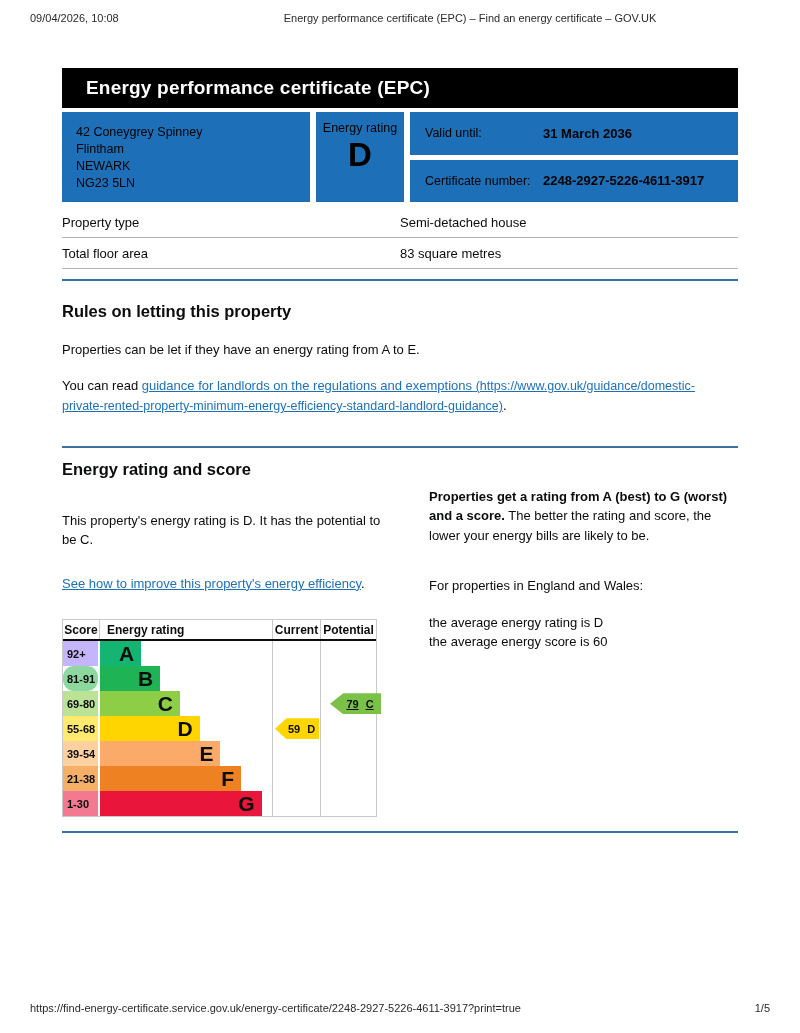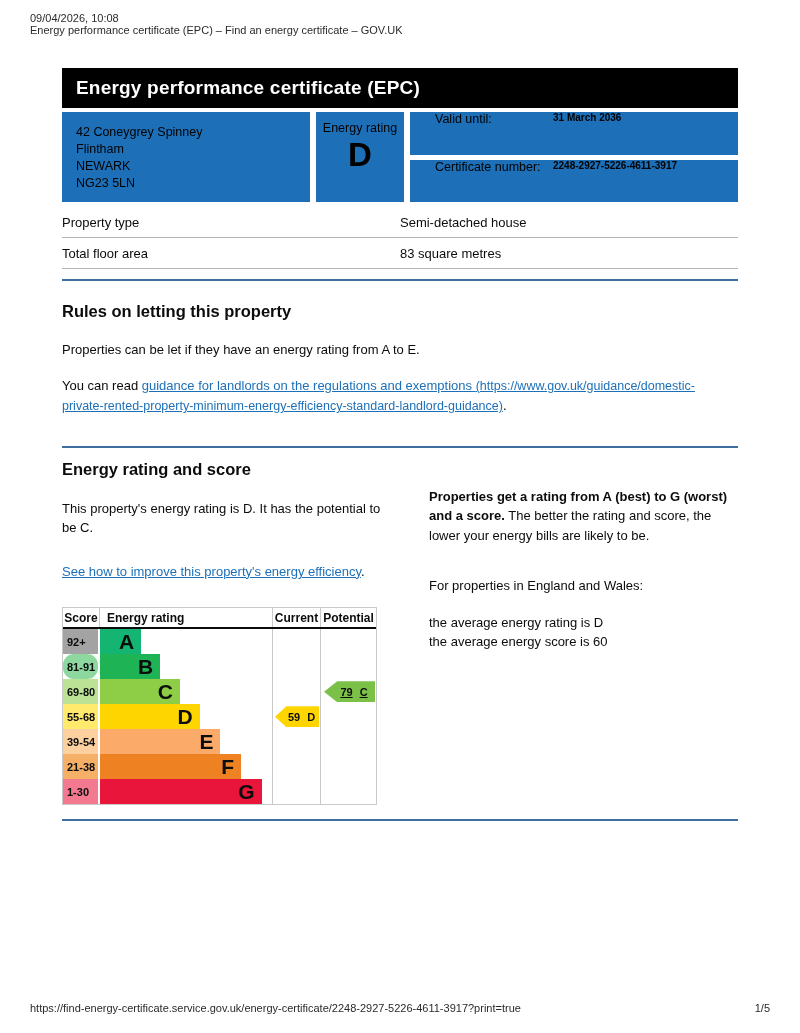--- a/index.html
+++ b/index.html
@@ -11,61 +11,61 @@
     --text:#0b0c0c;
   }
   *{box-sizing:border-box;margin:0;padding:0;}
   html,body{background:#fff;}
   body{
     width:800px;height:1033px;position:relative;overflow:hidden;
     font-family:"Liberation Sans","DejaVu Sans",sans-serif;
     font-size:13px;color:var(--text);
   }
   
-  .print-header{position:absolute;top:12px;left:30px;right:30px;display:flex;align-items:baseline;font-size:11px;color:#2a2a2a;flex-direction:column;}
+  .print-header{position:absolute;top:12px;left:30px;right:30px;display:flex;align-items:baseline;font-size:11px;color:#2a2a2a;}
   .ph-date{width:140px;}
   .ph-title{flex:1;text-align:center;}
   .print-footer{position:absolute;top:1002px;left:30px;right:30px;display:flex;justify-content:space-between;font-size:11px;color:#2a2a2a;gap:46px;}
 
   main{position:absolute;top:68px;left:62px;width:676px;}
 
-  .banner{background:#000;height:40px;display:flex;align-items:center;padding-left:14px;}
+  .banner{background:#000;height:40px;display:flex;align-items:center;padding-left:24px;}
   .banner h1{color:#fff;font-size:19px;font-weight:bold;letter-spacing:.2px;}
 
   .summary{display:flex;gap:6px;margin-top:4px;height:90px;}
   .box{background:var(--govuk-blue);color:#000000;}
   .addr-box{width:248px;padding:12px 14px;font-size:12.5px;line-height:1.35;}
   .rating-box{width:88px;display:flex;flex-direction:column;align-items:center;padding-top:9px;}
   .rating-box .rlabel{font-size:12.5px;}
   .rating-box .rletter{font-size:33px;font-weight:bold;line-height:1.1;margin-top:2px;}
   .detail-col{flex:1;display:flex;flex-direction:column;gap:5px;}
-  .detail-row{flex:1;display:flex;align-items:flex-start;padding:0 25px;}
+  .detail-row{flex:1;display:flex;align-items:center;padding:0 15px;}
   .detail-row .dlabel{width:118px;font-size:12.5px;}
-  .detail-row .dvalue{font-weight:bold;font-size:10px;}
+  .detail-row .dvalue{font-weight:bold;font-size:13px;}
 
   .kv-table{margin-top:5px;}
   .kv-row{display:flex;padding:8px 0 7px;border-bottom:1px solid var(--border-gray);}
   .kv-label{width:338px;}
   .kv-value{flex:1;}
 
   .divider{border:none;border-top:2px solid var(--divider-blue);margin-top:10px;}
   .divider.mt29{margin-top:29px;}
   .divider.mt14{margin-top:14px;}
 
   h2{font-size:16.5px;font-weight:bold;}
   .rules h2{margin-top:21px;}
   .rules .p1{margin-top:21px;}
   .rules .p2{margin-top:19px;line-height:1.55;max-width:660px;}
   a{color:var(--link-blue);text-decoration:underline;cursor:pointer;}
   .link-url{font-size:12.5px;}
 
   .columns{display:flex;gap:33px;margin-top:12px;}
   .col-left{width:334px;}
   .col-right{flex:1;}
-  .col-left p.lead{margin-top:20px;line-height:1.5;}
+  .col-left p.lead{margin-top:32px;line-height:1.5;}
   .col-left .improve{margin-top:24px;line-height:1.5;}
   .col-right p{line-height:1.5;}
   .col-right .rp1{margin-top:2px;}
   .col-right .rp2{margin-top:27px;}
   .col-right .rp3{margin-top:31px;}
   .col-right .rp4{margin-top:17px;}
 
   
   .chart{width:315px;margin-top:26px;border:1px solid var(--chart-border);font-weight:bold;}
   .chart-header{display:flex;height:21px;border-bottom:2px solid #0b0c0c;font-size:12px;align-items:center;}
@@ -76,21 +76,21 @@
   .chart-body{position:relative;}
   .crow{display:flex;height:25px;}
   .cscore{width:37px;font-size:11px;display:flex;align-items:center;padding-left:4px;box-shadow:inset -2px 0 0 #fff;}
   .cbarcell{width:172px;}
   .cbar{height:100%;display:flex;align-items:center;justify-content:flex-end;padding-right:7px;font-size:21px;}
   .ccur{width:48px;border-left:1px solid var(--chart-border);}
   .cpot{width:56px;border-left:1px solid var(--chart-border);}
   .marker{position:absolute;height:21px;display:flex;align-items:center;justify-content:center;gap:7px;font-size:11px;padding-left:9px;
     clip-path:polygon(0 50%,26% 0,100% 0,100% 100%,26% 100%);}
   .marker-current{left:212px;width:44px;}
-  .marker-potential{left:261px;width:51px;text-decoration:underline;}
+  .marker-potential{left:267px;width:51px;text-decoration:underline;}
 </style>
 </head>
 <body>
 
 <div class="print-header">
   <span class="ph-date">09/04/2026, 10:08</span>
   <span class="ph-title">Energy performance certificate (EPC) – Find an energy certificate – GOV.UK</span>
 </div>
 
 <main>
@@ -151,21 +151,21 @@
 
       <div class="chart">
         <div class="chart-header">
           <span class="h-score">Score</span>
           <span class="h-rating">Energy rating</span>
           <span class="h-cur">Current</span>
           <span class="h-pot">Potential</span>
         </div>
         <div class="chart-body">
           <div class="crow">
-            <div class="cscore" style="background-color: #a3a3a3;">92+</div>
+            <div class="cscore" style="background-color: #c4b5fd;">92+</div>
             <div class="cbarcell">
                 <div class="cbar" style="width: 24%; background-color: rgb(20, 180, 115);">A</div>
               </div>
             <div class="ccur"></div>
               <div class="cpot"></div>
           </div>
           <div class="crow">
             <div class="cscore" style="background-color: rgb(140, 216, 158); border-radius: 11px;">81-91</div>
             <div class="cbarcell">
                 <div class="cbar" style="width: 35%; background-color: rgb(30, 180, 85);">B</div>

